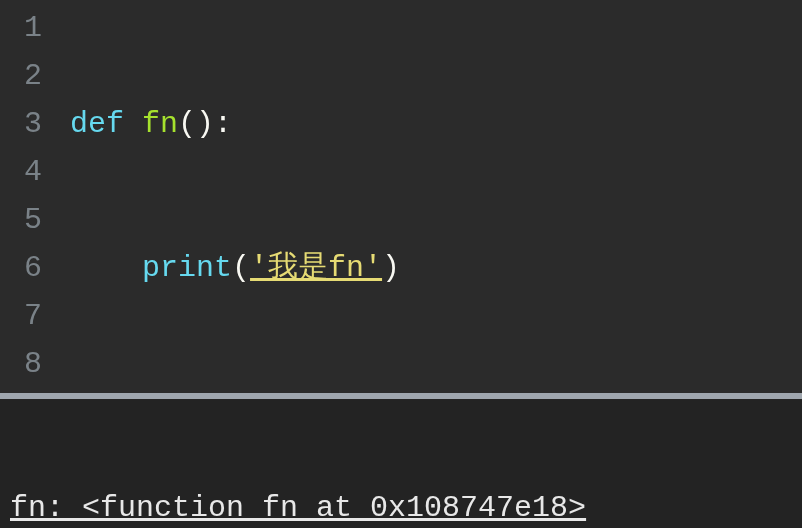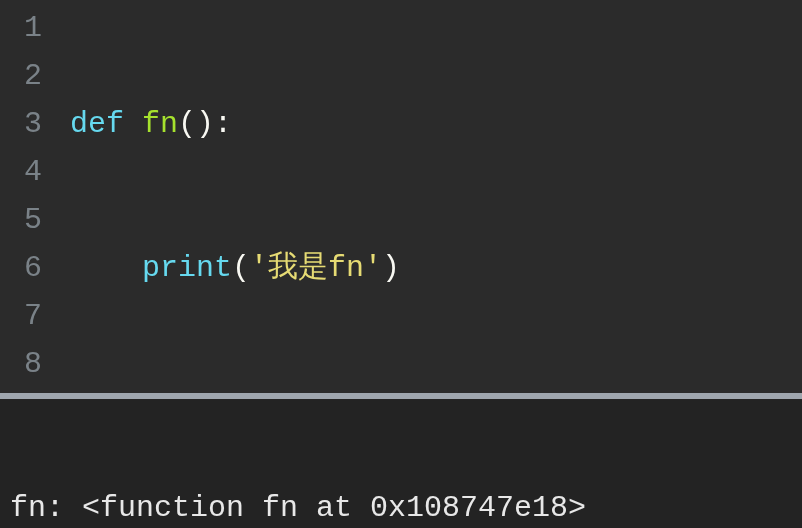--- a/index.html
+++ b/index.html
@@ -31,36 +31,36 @@
     font-size: 30px;
     line-height: 48px;
     color: #d4d4d4;
     white-space: pre;
   }
   .code .row { display: block; height: 48px; }
   .tok-kw { color: #66d9ef; }
   .tok-fn { color: #a6e22e; text-align: center; }
   .tok-call { color: #66d9ef; }
   .tok-punc { color: #f8f8f2; }
-  .tok-str { color: #e6db74; }
+  .tok-str { color: #e6db74; text-decoration: underline; }
 
   .divider {
     height: 6px;
     background: #9fa6ae;
   }
   .console {
     background: #232323;
     color: #e8e8e8;
     font-size: 30px;
     line-height: 42px;
     padding: 4px 10px 6px 10px;
     white-space: pre;
     height: calc(528px - 393px - 6px);
   }
-  .console .out-line { display: block; }
+  .console .out-line { display: block; text-decoration: underline; }
 </style>
 </head>
 <body>
 
 <div class="editor">
   <div class="gutter">
     <span class="lineno">1</span>
     <span class="lineno">2</span>
     <span class="lineno">3</span>
     <span class="lineno">4</span>

